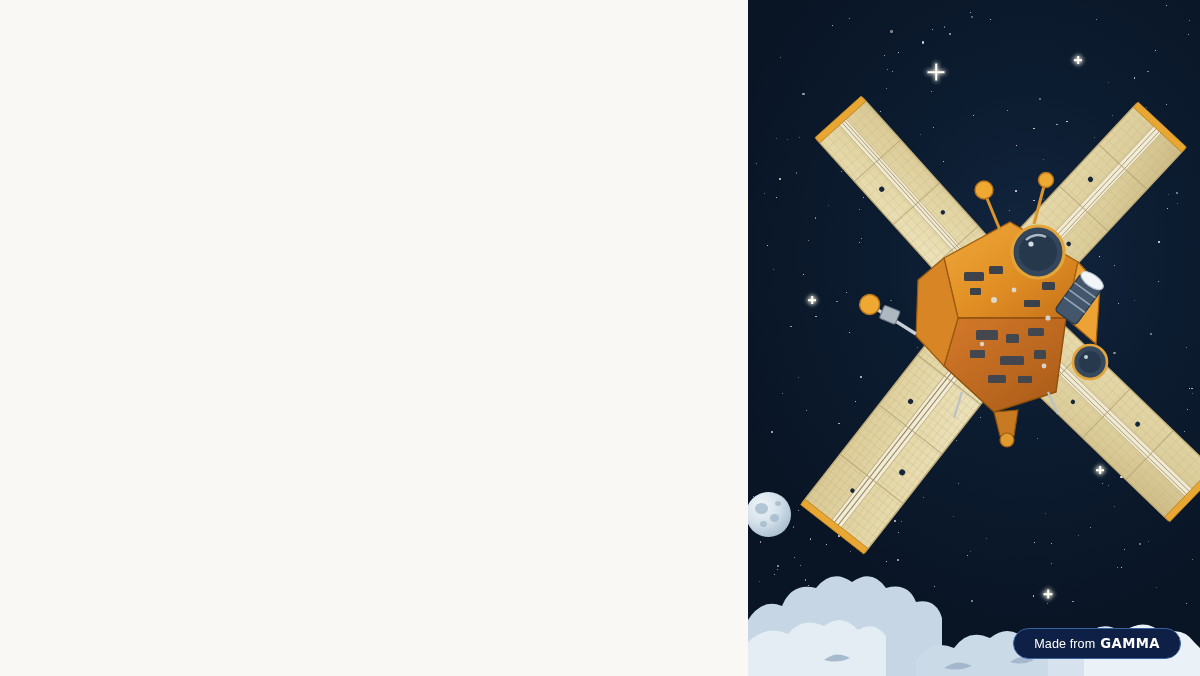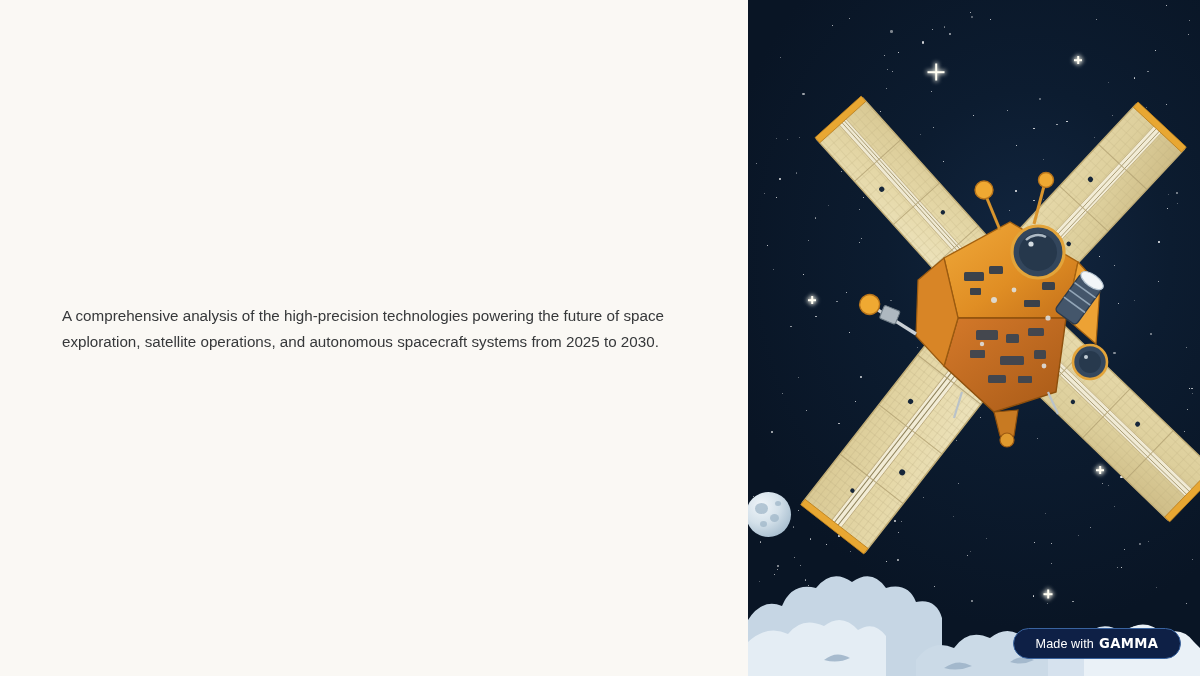--- a/index.html
+++ b/index.html
@@ -159,21 +159,20 @@
     font-family: "DejaVu Sans", sans-serif;
   }
 </style>
 </head>
 <body>
 
 <div class="slide">
 
   <div class="left-pane">
     <div class="text-block">
-      <p class="slide-subtitle">A comprehensive analysis of the high-precision technologies powering the future of space exploration, satellite operations, and autonomous spacecraft systems from 2025 to 2030.</p>
     </div>
   </div>
 
   <div class="right-pane">
     <div class="sky"></div>
 
     <div id="starfield">
         <div class="star" style="left: 184.4px; top: 29.3px; width: 1.1px; height: 1.1px; opacity: 0.79;"></div>
         <div class="star" style="left: 223.1px; top: 16.3px; width: 1.8px; height: 1.8px; opacity: 0.43;"></div>
         <div class="star" style="left: 374.7px; top: 188.8px; width: 1.1px; height: 1.1px; opacity: 0.52;"></div>
@@ -589,17 +588,17 @@
       <path d="M336 84 q18 -20 40 -8 q20 -16 40 2 q18 -8 30 8 l6 6 l0 28 L336 120 Z" fill="#eaf1f7"></path>
       <g fill="#9db3c8" opacity=".85">
         <path d="M76 104 q12 -10 26 -2 q-12 6 -26 2 Z"></path>
         <path d="M196 112 q14 -10 28 -2 q-14 6 -28 2 Z"></path>
         <path d="M262 106 q12 -9 24 -2 q-12 6 -24 2 Z"></path>
       </g>
     </svg>
   </div>
 
   <div class="gamma-badge">
-    <span class="gamma-made">Made with</span>
+    <span class="gamma-made">Made from</span>
     <span class="gamma-word">GAMMA</span>
   </div>
 
 </div>
 
 </body></html>

